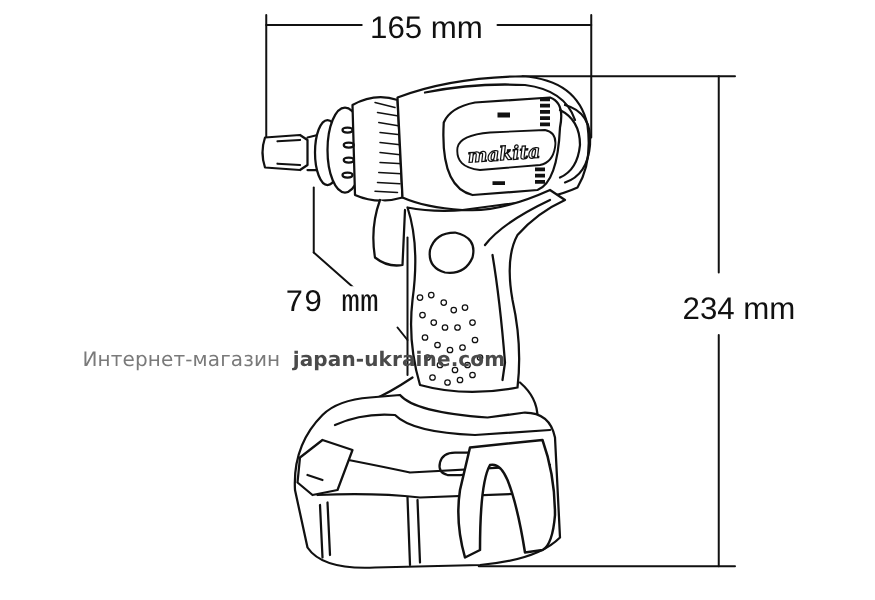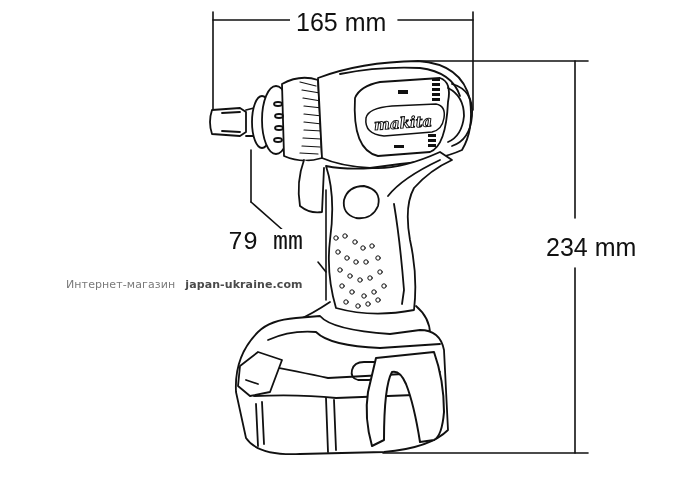--- a/index.html
+++ b/index.html
@@ -45,21 +45,21 @@
       left: 528px;
       top: 229px;
       padding: 4px 2px;
       margin-left: 16px;
     }
     .watermark {
       position: absolute;
       left: 66px;
       top: 278px;
       font-family: "DejaVu Sans", sans-serif;
-      font-size: 11px;
+      font-size: 16px;
       color: #7a7a7a;
       white-space: nowrap;
       letter-spacing: 0.1px;
     }
     .watermark .site {
       font-weight: bold;
       color: #4a4a4a;
       margin-left: 10px;
     }
     .brand-text {

